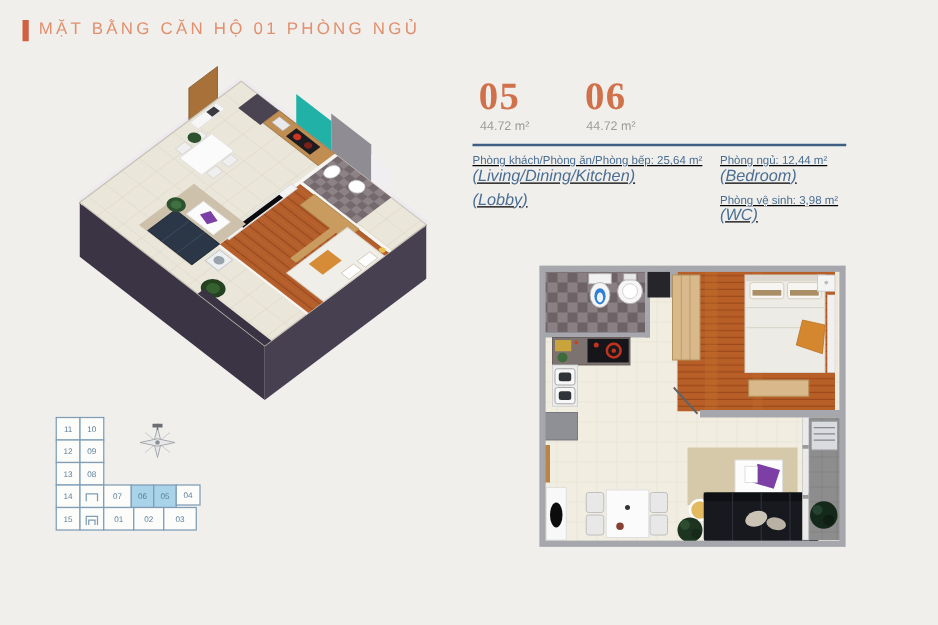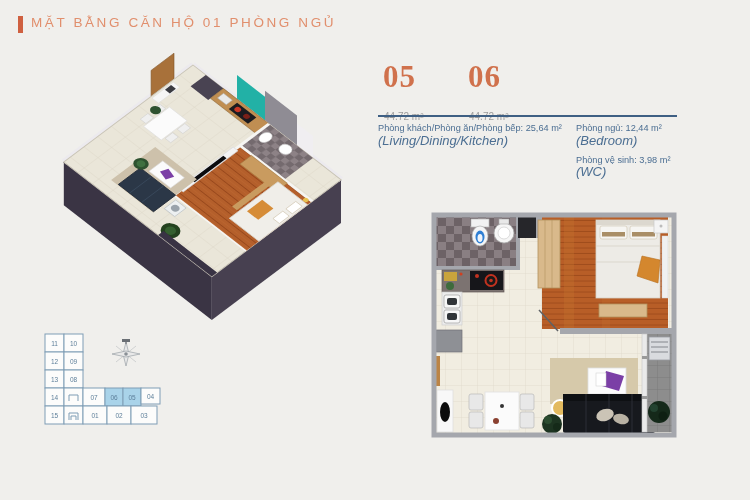--- a/index.html
+++ b/index.html
@@ -31,30 +31,30 @@
   .unit-card { position: absolute; top: 60px; }
   .unit-card.u05 { left: 383px; }
   .unit-card.u06 { left: 468px; }
   .unit-number {
     font-family: "Liberation Serif", "DejaVu Serif", serif;
     font-weight: 700; font-size: 31px; line-height: 33px;
     color: var(--number-orange, #d0714c);
     letter-spacing: 1px;
   }
   .unit-area {
-    margin-top: 18px; padding-left: 1px;
+    margin-top: 3px; padding-left: 1px;
     font-size: 10px; color: var(--area-gray, #9b9b9b);
   }
   
   .divider {
     position: absolute; left: 378px; top: 115px;
     width: 299px; height: 1.5px;
     background: var(--divider-blue, #3e5f83);
   }
-  .details-col { position: absolute; top: 122px; width: 196px; }
+  .details-col { position: absolute; top: 122px; width: 196px; text-decoration: underline; }
   .details-col.c1 { left: 378px; }
   .details-col.c2 { left: 576px; }
   .detail-entry { margin-bottom: 7px; }
   .detail-label {
     font-size: 9.2px; line-height: 12.5px;
     color: var(--text-blue, #4b6e92);
   }
   .detail-sub {
     font-size: 13px; line-height: 12px; font-style: italic;
     color: var(--text-blue, #4b6e92);
@@ -185,20 +185,21 @@
   </div>
 
   <div class="divider"></div>
 
   <div class="details-col c1">
     <div class="detail-entry">
       <div class="detail-label">Phòng khách/Phòng ăn/Phòng bếp: 25,64 m²</div>
       <div class="detail-sub">(Living/Dining/Kitchen)</div>
     </div>
     <div class="detail-entry">
+      <div class="detail-sub">(Lobby)</div>
     </div>
   </div>
   <div class="details-col c2">
     <div class="detail-entry">
       <div class="detail-label">Phòng ngủ: 12,44 m²</div>
       <div class="detail-sub">(Bedroom)</div>
     </div>
     <div class="detail-entry">
       <div class="detail-label">Phòng vệ sinh: 3,98 m²</div>
       <div class="detail-sub">(WC)</div>

